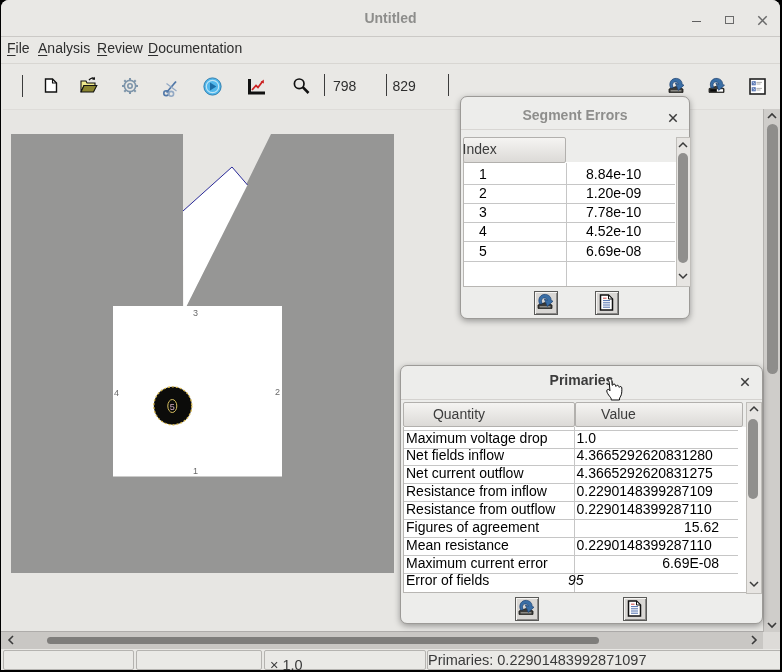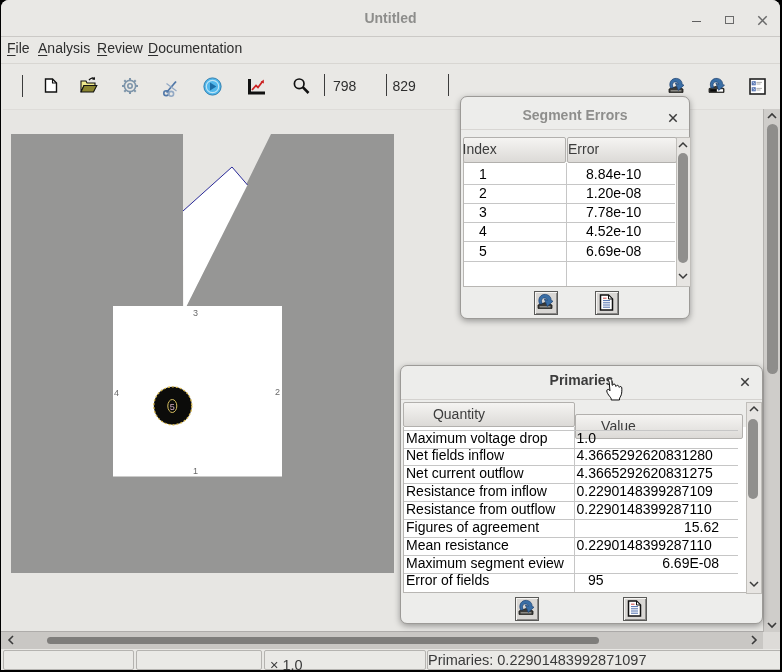--- a/index.html
+++ b/index.html
@@ -195,38 +195,35 @@
     <div class="dlgtitle" style="top:10px;color:#8e8e8c;">Segment Errors</div>
     <div class="abs" style="left:0px;top:32px;width:228px;height:1px;background:#d8d6d3;"></div>
       <svg class="dlgclose" style="left:207px;top:15.5px;" width="10" height="10">
         <path d="M1.3 1.3 L8.7 8.7 M8.7 1.3 L1.3 8.7" stroke="#3c3c3c" stroke-width="1.5"></path>
       </svg>
 
     <div class="tblwhite" style="left:2px;top:65px;width:212px;height:124px;border:1px solid #b8b6b3;border-top:none;"></div>
     <div class="hdrbox" style="left:2px;top:39.5px;width:101px;height:24px;">
         <span style="position:absolute;left:-1.5px;top:3px;">Index</span>
       </div>
-    <div class="hdrbox" style="left:106px;top:39.5px;width:108px;height:24px;">
-        <span style="position:absolute;left:0px;top:3px;">Error</span>
-      </div>
 
     <div class="rline" style="left:3px;top:86.5px;width:211px;"></div>
     <div class="rline" style="left:3px;top:105.8px;width:211px;"></div>
     <div class="rline" style="left:3px;top:125.1px;width:211px;"></div>
     <div class="rline" style="left:3px;top:144.4px;width:211px;"></div>
     <div class="rline" style="left:3px;top:163.7px;width:211px;"></div>
     <div class="cline" style="left:105px;top:66px;height:123px;"></div>
 
     <div class="cell" style="left:18px;top:68.5px;">1</div>
     <div class="cell" style="left:18px;top:87.8px;">2</div>
     <div class="cell" style="left:18px;top:107.1px;">3</div>
     <div class="cell" style="left:18px;top:126.4px;">4</div>
     <div class="cell" style="left:18px;top:145.7px;">5</div>
     <div class="cell" style="left:125px;top:68.5px;">8.84e-10</div>
-    <div class="cell" style="left:125px;top:87.8px;">1.20e-08</div>
+    <div class="cell" style="left:125px;top:87.8px;">1.20e-09</div>
     <div class="cell" style="left:125px;top:107.1px;">7.78e-10</div>
     <div class="cell" style="left:125px;top:126.4px;">4.52e-10</div>
     <div class="cell" style="left:125px;top:145.7px;">6.69e-08</div>
 
     <div class="dsb" style="left:215px;top:40px;width:13px;height:148px;"></div>
     <div class="dsbthumb" style="left:217px;top:56px;width:10px;height:110px;"></div>
     <svg class="abs" style="left:217px;top:44px" width="10" height="8">
         <path d="M1 6 L5 2 L9 6" stroke="#3a3a3a" stroke-width="1.5" fill="none"></path>
       </svg>
     <svg class="abs" style="left:217px;top:175px" width="10" height="8">
@@ -254,21 +251,21 @@
     <div class="dlgtitle" style="top:5.5px;color:#3c3c3c;">Primaries</div>
     <svg class="dlgclose" style="left:339px;top:10.5px;" width="10" height="10">
         <path d="M1.3 1.3 L8.7 8.7 M8.7 1.3 L1.3 8.7" stroke="#3c3c3c" stroke-width="1.5"></path>
       </svg>
     <div class="abs" style="left:0px;top:33px;width:361px;height:1px;background:#d4d2cf;"></div>
 
     <div class="tblwhite" style="left:2px;top:61px;width:342px;height:165px;border:1px solid #b8b6b3;border-top:none;"></div>
     <div class="hdrbox" style="left:2px;top:36px;width:170px;height:23px;">
         <span style="position:absolute;left:0;width:110px;top:3px;text-align:center;">Quantity</span>
       </div>
-    <div class="hdrbox" style="left:174px;top:36px;width:166px;height:23px;margin-top:12px;">
+    <div class="hdrbox" style="left:174px;top:36px;width:166px;height:23px;">
         <span style="position:absolute;left:0;width:85px;top:3px;text-align:center;">Value</span>
       </div>
 
     <div class="rline" style="left:3px;top:63.7px;width:334px;"></div>
     <div class="rline" style="left:3px;top:81.5px;width:334px;"></div>
     <div class="rline" style="left:3px;top:99.4px;width:334px;"></div>
     <div class="rline" style="left:3px;top:117.2px;width:334px;"></div>
     <div class="rline" style="left:3px;top:135.1px;width:334px;"></div>
     <div class="rline" style="left:3px;top:153.0px;width:334px;"></div>
     <div class="rline" style="left:3px;top:170.8px;width:334px;"></div>
@@ -276,31 +273,31 @@
     <div class="rline" style="left:3px;top:206.5px;width:334px;"></div>
     <div class="cline" style="left:172.5px;top:61px;height:165px;"></div>
 
     <div class="cell" style="left:5px;top:63.5px;">Maximum voltage drop</div>
     <div class="cell" style="left:5px;top:81.4px;">Net fields inflow</div>
     <div class="cell" style="left:5px;top:99.2px;">Net current outflow</div>
     <div class="cell" style="left:5px;top:117.1px;">Resistance from inflow</div>
     <div class="cell" style="left:5px;top:134.9px;">Resistance from outflow</div>
     <div class="cell" style="left:5px;top:152.8px;">Figures of agreement</div>
     <div class="cell" style="left:5px;top:170.6px;">Mean resistance</div>
-    <div class="cell" style="left:5px;top:188.5px;">Maximum segment eview</div>
+    <div class="cell" style="left:5px;top:188.5px;">Maximum current error</div>
     <div class="cell" style="left:5px;top:206.3px;">Error of fields</div>
     <div class="cell" style="left:175.5px;top:63.5px;">1.0</div>
     <div class="cell" style="left:175.5px;top:81.4px;">4.3665292620831280</div>
     <div class="cell" style="left:175.5px;top:99.2px;">4.3665292620831275</div>
     <div class="cell" style="left:175.5px;top:117.1px;">0.2290148399287109</div>
     <div class="cell" style="left:175.5px;top:134.9px;">0.2290148399287110</div>
     <div class="cell" style="left:240px;top:152.8px;width:78px;text-align:right;">15.62</div>
     <div class="cell" style="left:175.5px;top:170.6px;">0.2290148399287110</div>
     <div class="cell" style="left:240px;top:188.5px;width:78px;text-align:right;">6.69E-08</div>
-    <div class="cell" style="left:187px;top:206.3px;">95</div>
+    <div class="cell" style="left:167px;top:206.3px;font-style:italic;">95</div>
 
     <div class="dsb" style="left:345px;top:36px;width:14px;height:190px;"></div>
     <div class="dsbthumb" style="left:347px;top:53px;width:10px;height:80px;"></div>
     <svg class="abs" style="left:348px;top:39px" width="10" height="8">
         <path d="M1 6 L5 2 L9 6" stroke="#3a3a3a" stroke-width="1.5" fill="none"></path>
       </svg>
     <svg class="abs" style="left:348px;top:214px" width="10" height="8">
         <path d="M1 2 L5 6 L9 2" stroke="#3a3a3a" stroke-width="1.5" fill="none"></path>
       </svg>
 

